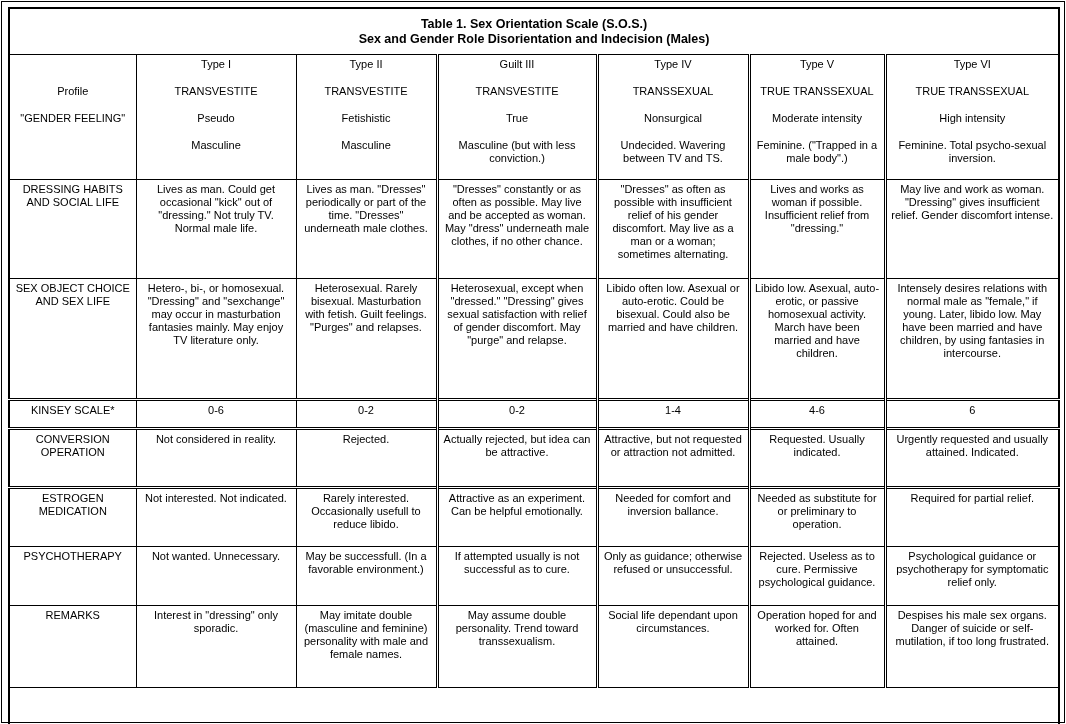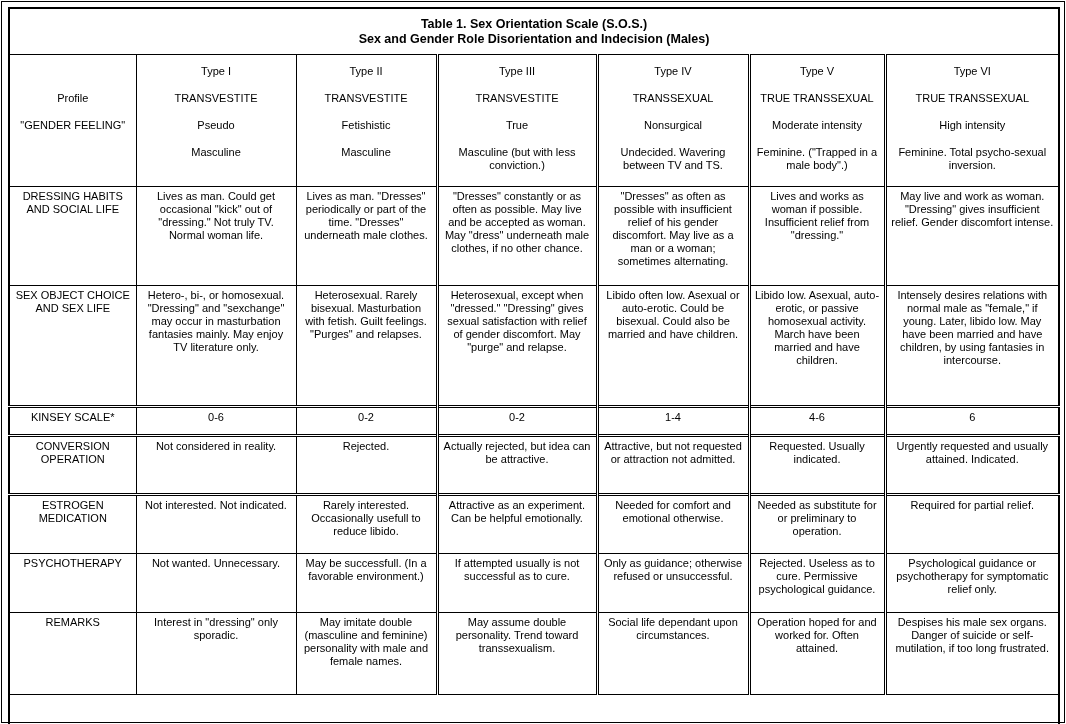--- a/index.html
+++ b/index.html
@@ -48,21 +48,21 @@
     height: 22px;
     padding-top: 6px;
     border-bottom: 2px solid #000;
     vertical-align: middle;
   }
   
   td.dv { border-left: 3px double #000; }
   
   tr.ht td { border-top: 3px double #000; }
 
-  tr.profile-row td { height: 118px; padding-top: 10px; }
+  tr.profile-row td { height: 118px; padding-top: 3px; }
   .pline { min-height: 13px; margin-bottom: 14px; }
   .pline:last-child { margin-bottom: 0; }
 
   tr.r-dressing td { height: 92px; margin-left: 7px; }
   tr.r-sexobj  td { height: 113px; }
   tr.r-kinsey  td { height: 20px; margin-top: 32px; }
   tr.r-conv    td { height: 50px; margin-left: 27px; }
   tr.r-estro   td { height: 51px; margin-top: 36px; }
   tr.r-psycho  td { height: 52px; }
   tr.r-remarks td { height: 75px; }
@@ -111,21 +111,21 @@
       <div class="pline">Pseudo</div>
       <div class="pline">Masculine</div>
     </td>
     <td>
       <div class="pline">Type II</div>
       <div class="pline">TRANSVESTITE</div>
       <div class="pline">Fetishistic</div>
       <div class="pline">Masculine</div>
     </td>
     <td class="dv">
-      <div class="pline">Type III</div>
+      <div class="pline">Guilt III</div>
       <div class="pline">TRANSVESTITE</div>
       <div class="pline">True</div>
       <div class="pline">Masculine (but with less conviction.)</div>
     </td>
     <td class="dv">
       <div class="pline">Type IV</div>
       <div class="pline">TRANSSEXUAL</div>
       <div class="pline">Nonsurgical</div>
       <div class="pline">Undecided. Wavering between TV and TS.</div>
     </td>
@@ -138,21 +138,21 @@
     <td class="dv">
       <div class="pline">Type VI</div>
       <div class="pline">TRUE TRANSSEXUAL</div>
       <div class="pline">High intensity</div>
       <div class="pline">Feminine. Total psycho-sexual inversion.</div>
     </td>
   </tr>
 
   <tr class="r-dressing">
     <td>DRESSING HABITS AND SOCIAL LIFE</td>
-    <td>Lives as man. Could get occasional "kick" out of "dressing." Not truly TV. Normal woman life.</td>
+    <td>Lives as man. Could get occasional "kick" out of "dressing." Not truly TV. Normal male life.</td>
     <td>Lives as man. "Dresses" periodically or part of the time. "Dresses" underneath male clothes.</td>
     <td class="dv">"Dresses" constantly or as often as possible. May live and be accepted as woman. May "dress" underneath male clothes, if no other chance.</td>
     <td class="dv">"Dresses" as often as possible with insufficient relief of his gender discomfort. May live as a man or a woman; sometimes alternating.</td>
     <td class="dv">Lives and works as woman if possible. Insufficient relief from "dressing."</td>
     <td class="dv">May live and work as woman. "Dressing" gives insufficient relief. Gender discomfort intense.</td>
   </tr>
 
   <tr class="r-sexobj">
     <td>SEX OBJECT CHOICE AND SEX LIFE</td>
     <td>Hetero-, bi-, or homosexual. "Dressing" and "sexchange" may occur in masturbation fantasies mainly. May enjoy TV literature only.</td>
@@ -181,21 +181,21 @@
     <td class="dv">Attractive, but not requested or attraction not admitted.</td>
     <td class="dv">Requested. Usually indicated.</td>
     <td class="dv">Urgently requested and usually attained. Indicated.</td>
   </tr>
 
   <tr class="r-estro ht">
     <td>ESTROGEN MEDICATION</td>
     <td>Not interested. Not indicated.</td>
     <td>Rarely interested. Occasionally usefull to reduce libido.</td>
     <td class="dv">Attractive as an experiment. Can be helpful emotionally.</td>
-    <td class="dv">Needed for comfort and emotional otherwise.</td>
+    <td class="dv">Needed for comfort and inversion ballance.</td>
     <td class="dv">Needed as substitute for or preliminary to operation.</td>
     <td class="dv">Required for partial relief.</td>
   </tr>
 
   <tr class="r-psycho">
     <td>PSYCHOTHERAPY</td>
     <td>Not wanted. Unnecessary.</td>
     <td>May be successfull. (In a favorable environment.)</td>
     <td class="dv">If attempted usually is not successful as to cure.</td>
     <td class="dv">Only as guidance; otherwise refused or unsuccessful.</td>

